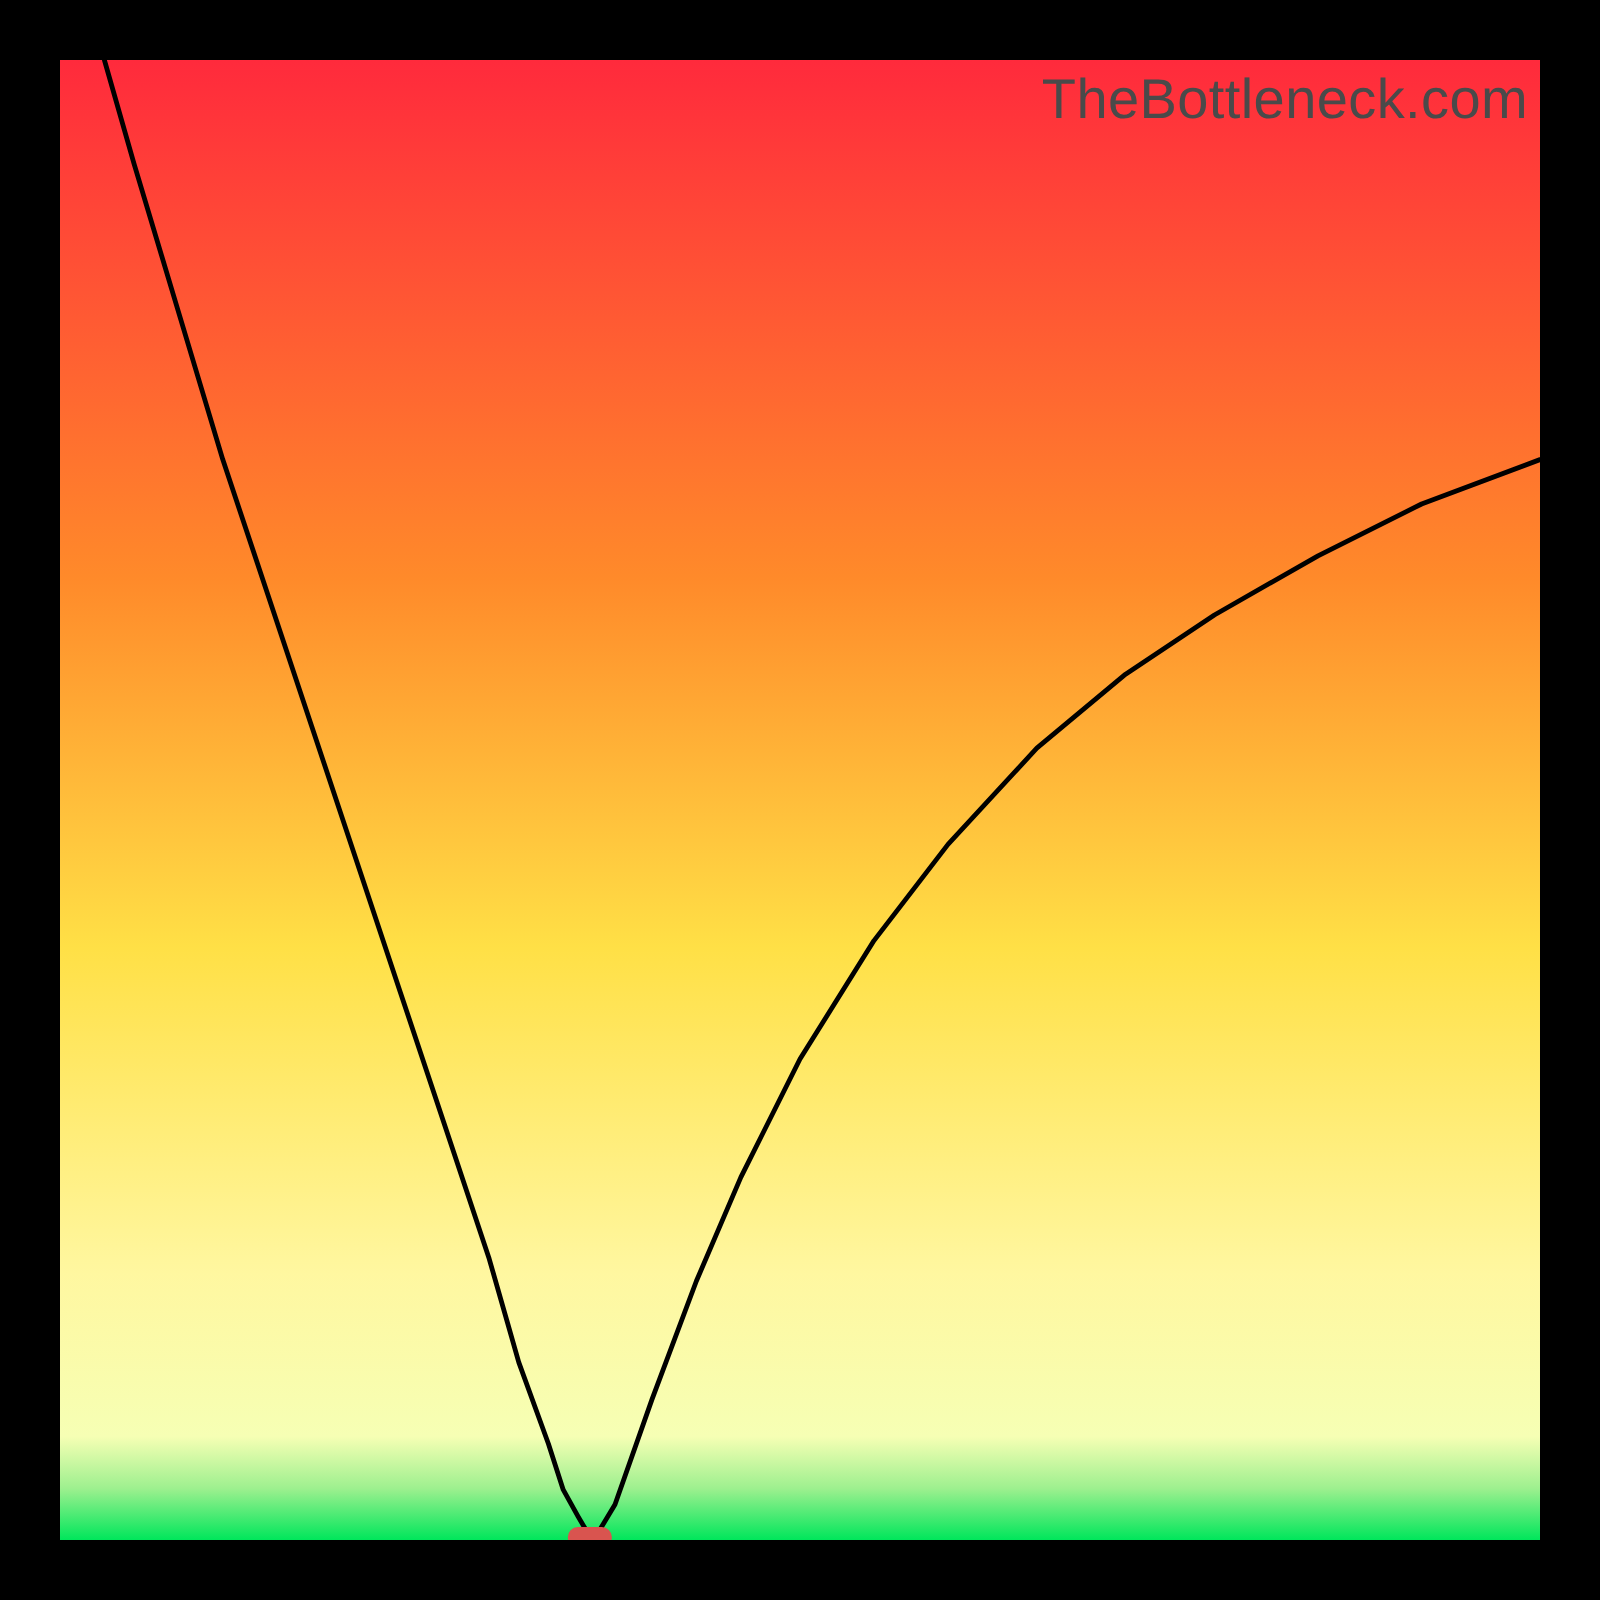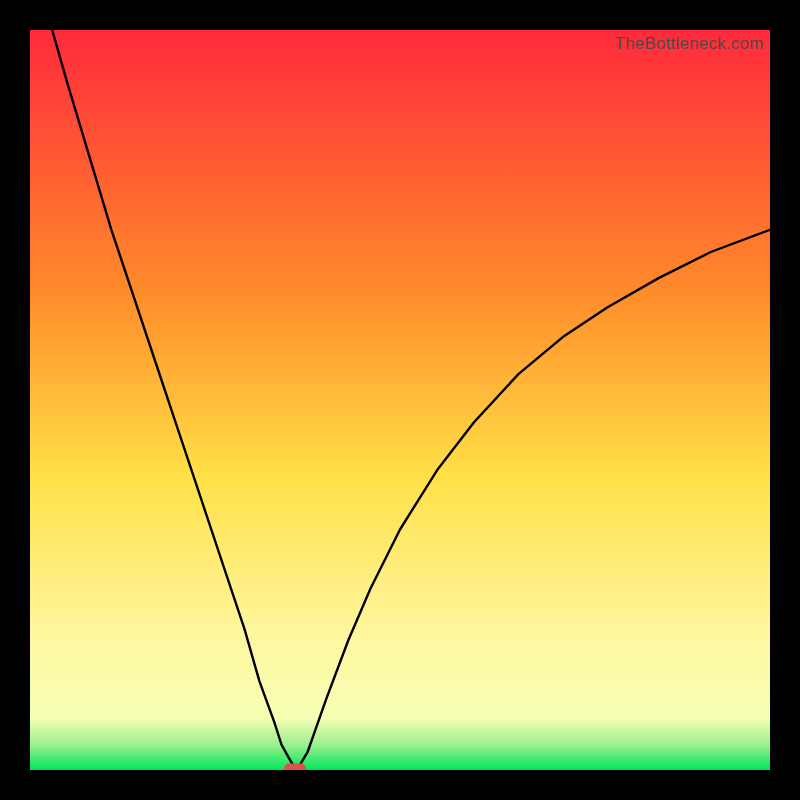--- a/index.html
+++ b/index.html
@@ -24,21 +24,21 @@
     left: 0;
     top: 0;
     width: 740px;
     height: 740px;
   }
   .watermark {
     position: absolute;
     top: 4px;
     right: 6px;
     color: #4a4a4a;
-    font-size: 17px;
+    font-size: 28px;
     font-weight: 500;
     letter-spacing: 0.2px;
     user-select: none;
   }
   svg { display: block; }
 </style>
 </head>
 <body>
 
 <div class="frame">

